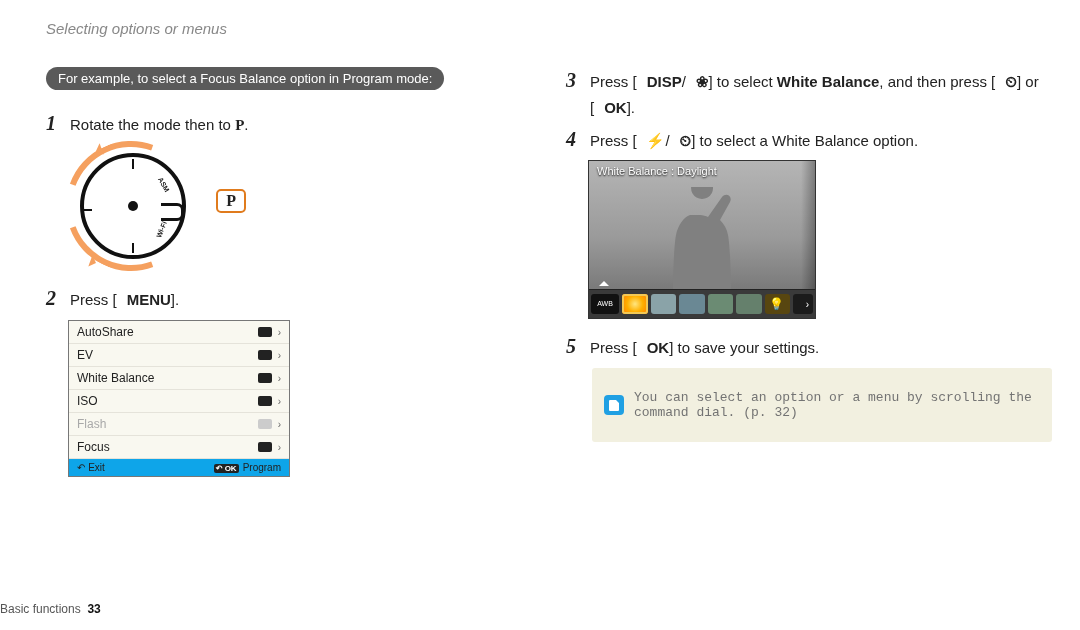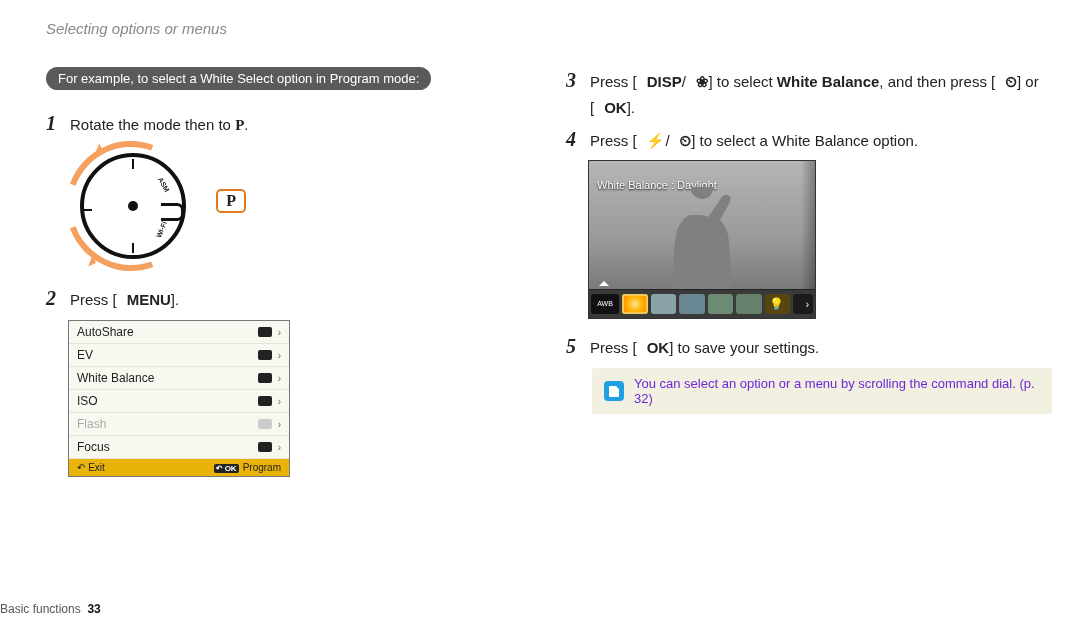--- a/index.html
+++ b/index.html
@@ -138,21 +138,21 @@
     color:#222;
   }
   .menu-shot .row:last-child { border-bottom:0; }
   .menu-shot .row.disabled { color:#a9a9a9;gap:12px; }
   .menu-shot .row .r { display:flex; align-items:center; gap:6px; font-size:10px; color:#333; }
   .menu-shot .row .chev { color:#666; font-size:10px; }
   .mini-ico { width:14px; height:10px; background:#222; border-radius:2px; display:inline-block; }
   .mini-ico.light { background:#ccc; }
   .menu-shot .footer {
     display:flex; justify-content:space-between;
-    background:#eab308;
+    background:#0ea5e9;
     font-size:10px;
     padding:3px 8px;
     color:#222;
   }
   .menu-shot .footer span:first-child::before { content:"↶ "; }
   .menu-shot .footer .ok-lbl {
     display:inline-block; background:#222; color:#fff; font-size:8px; padding:0 2px; border-radius:2px; margin-right:4px; font-weight:bold;
   }
 
   
@@ -162,21 +162,20 @@
     background: #999;
     border: 1px solid #333;
     position:relative;
     font-size:10px;
     color:#fff;
   }
   .wb-shot .title {
     position:absolute; top:4px; left:8px;
     font-size:11px; color:#fff;
     text-shadow:0 1px 2px #000;
-    margin-top:14px;
   }
   .wb-shot .viewport {
     height: 128px;
     background: linear-gradient(#b5b5b5 0%, #9a9a9a 60%, #7a7a7a 100%);
     position:relative;
     overflow:hidden;
   }
   .silhouette {
     position:absolute; bottom:0; left:50%;
     transform:translateX(-50%);
@@ -225,26 +224,27 @@
     border-top:1px solid #333;
   }
 
   
   .note {
     display:flex;
     align-items:center;
     gap:10px;
     background:#f2f0e0;
     border-radius:3px;
-    padding:8px 12px;
+    padding:22px 12px;
     font-size:13px;
-    color:#6d28d9;
+    color:#737373;
     margin: 8px 0 0 26px;
     width: 460px;
     box-sizing:border-box;
+    font-family:Liberation Mono, monospace;
   }
   .note .nicon {
     width:20px; height:20px;
     background:#20a0e3;
     border-radius:4px;
     display:flex; align-items:center; justify-content:center;
     color:#fff;
     font-weight:bold;
     position:relative;
     font-size:13px;
@@ -269,21 +269,21 @@
 </style>
 </head>
 <body>
 
 <div class="page">
   <div class="header">Selecting options or menus</div>
 
   <div class="columns">
 
     <div class="col">
-      <div class="pill">For example, to select a White Select option in Program mode:</div>
+      <div class="pill">For example, to select a Focus Balance option in Program mode:</div>
 
       <div class="step">
         <div class="num">1</div>
         <div class="txt">
           <span>Rotate the mode then to </span><span class="glyph" style="font-family:Georgia,serif">P</span><span>.</span>
         </div>
       </div>
 
       
       <div class="dial-wrap">

